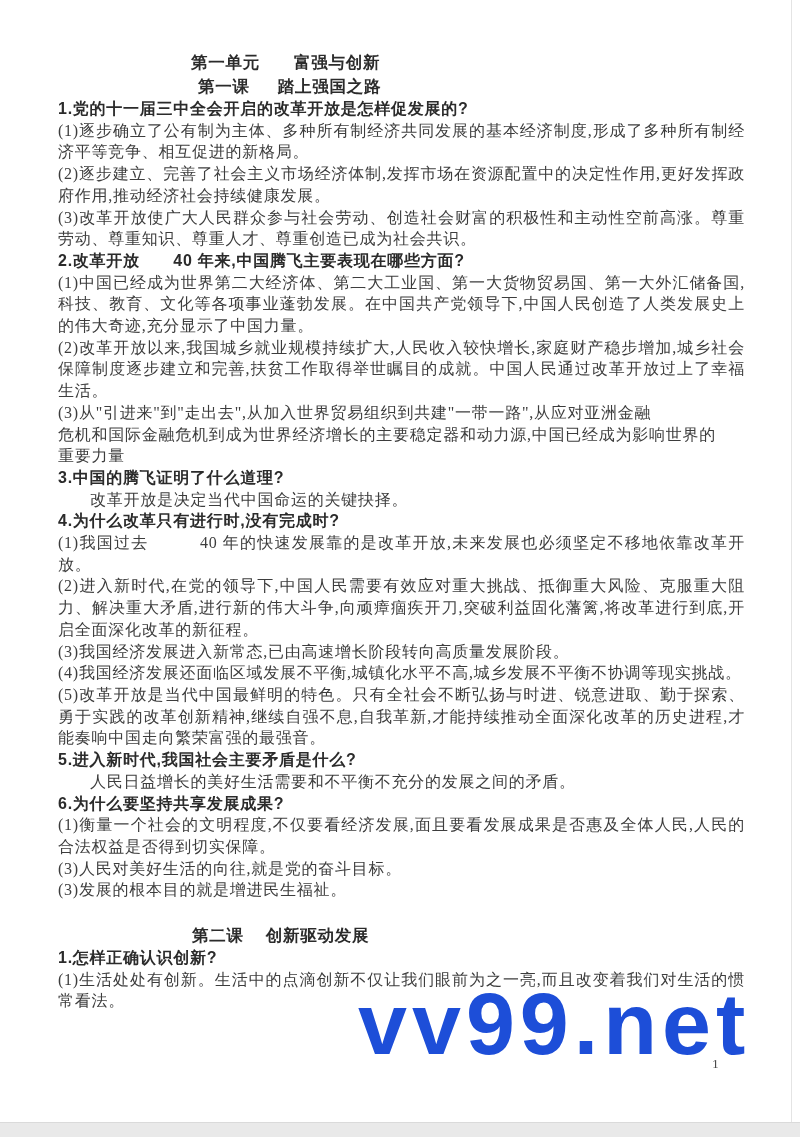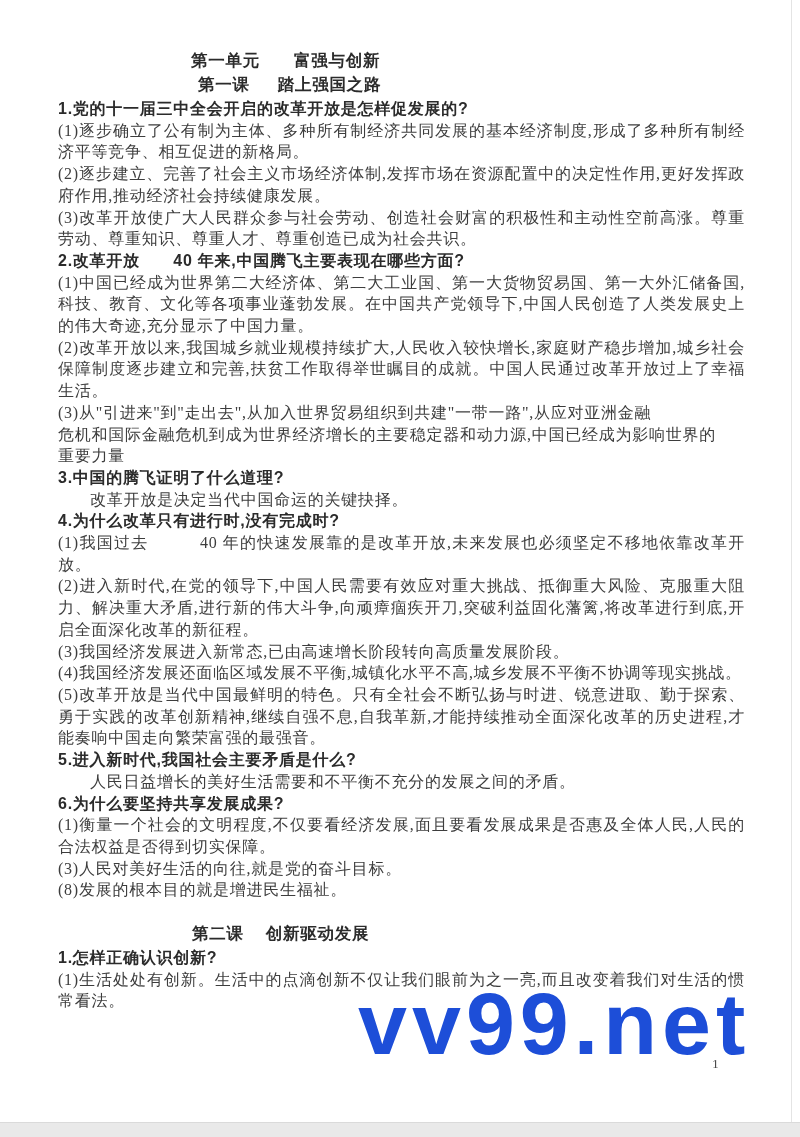--- a/index.html
+++ b/index.html
@@ -15,21 +15,21 @@
     position: relative;
     box-sizing: border-box;
     width: 792px;
     height: 1122px;
     background: #ffffff;
     border-right: 1px solid #e4e4e4;
     padding: 50px 46px 0 58px;
   }
   .heading {
     position: relative;
-    font-family: Liberation Mono, monospace;
+    font-family: Liberation Sans, sans-serif;
     font-weight: bold;
     color: #2b2b2b;
     font-size: 16.5px;
     line-height: 24px;
     letter-spacing: 0.75px;
     white-space: nowrap;
   }
   .unit-heading   { margin-left: 133px; }
   .lesson1-heading{ margin-left: 140px; }
   .lesson2-heading{ margin-left: 134px; margin-top: 22px; }
@@ -127,21 +127,21 @@
       <p class="a">(3)我国经济发展进入新常态,已由高速增长阶段转向高质量发展阶段。</p>
       <p class="a">(4)我国经济发展还面临区域发展不平衡,城镇化水平不高,城乡发展不平衡不协调等现实挑战。</p>
       <p class="a">(5)改革开放是当代中国最鲜明的特色。只有全社会不断弘扬与时进、锐意进取、勤于探索、勇于实践的改革创新精神,继续自强不息,自我革新,才能持续推动全面深化改革的历史进程,才能奏响中国走向繁荣富强的最强音。</p>
 
       <p class="q">5.进入新时代,我国社会主要矛盾是什么?</p>
       <p class="a indent">人民日益增长的美好生活需要和不平衡不充分的发展之间的矛盾。</p>
 
       <p class="q">6.为什么要坚持共享发展成果?</p>
       <p class="a">(1)衡量一个社会的文明程度,不仅要看经济发展,面且要看发展成果是否惠及全体人民,人民的合法权益是否得到切实保障。</p>
       <p class="a">(3)人民对美好生活的向往,就是党的奋斗目标。</p>
-      <p class="a">(8)发展的根本目的就是增进民生福祉。</p>
+      <p class="a">(3)发展的根本目的就是增进民生福祉。</p>
     </section>
 
     <div class="heading lesson2-heading">
       <span>第二课</span><span class="h-gap-l2">创新驱动发展</span>
     </div>
 
     <section>
       <p class="q">1.怎样正确认识创新?</p>
       <p class="a">(1)生活处处有创新。生活中的点滴创新不仅让我们眼前为之一亮,而且改变着我们对生活的惯常看法。</p>
     </section>

